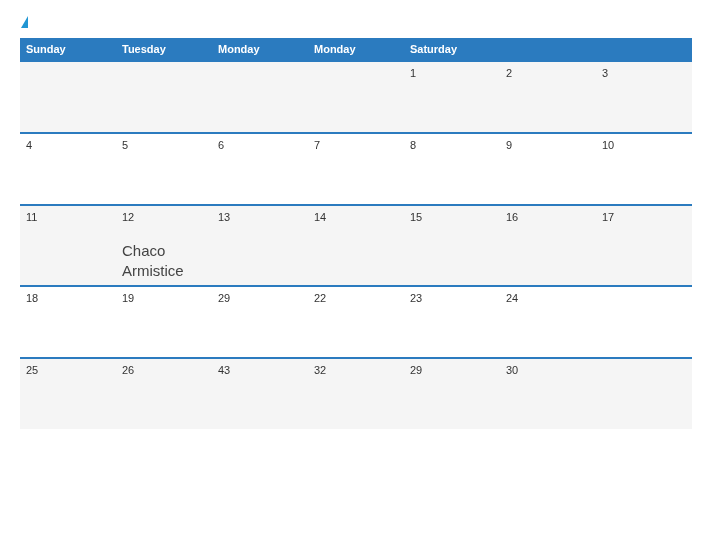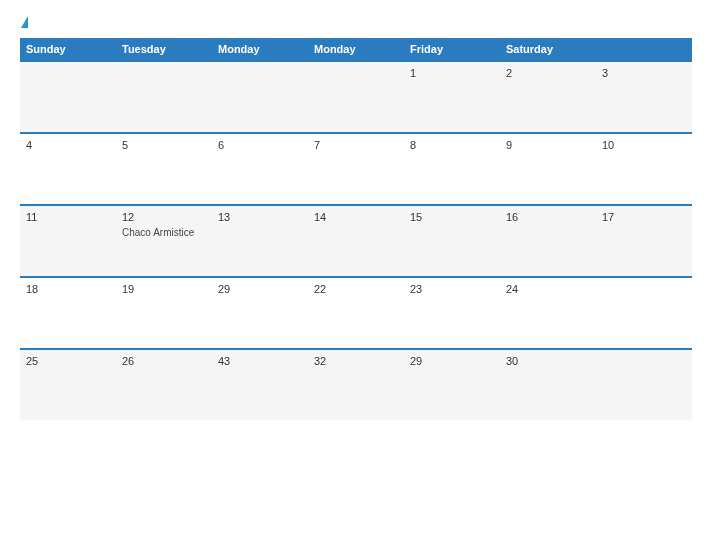--- a/index.html
+++ b/index.html
@@ -107,23 +107,23 @@
     }
     .cal-day:last-child {
       border-right: none;
     }
     .day-number {
       font-size: 11px;
       color: #333;
       display: block;
     }
     .event-label {
-      font-size: 10px;
+      font-size: 15px;
       color: #444;
-      margin-top: 3px;
+      margin-top: 18px;
       display: block;
       line-height: 1.3;
     }
     .empty-day {
       background: inherit;
     }
   </style>
 </head>
 <body>
 
@@ -146,21 +146,20 @@
     <div class="country"></div>
   </div>
 
   <div class="calendar">
 
     <div class="cal-header-row">
     <div class="cal-header-cell">Sunday</div>
         <div class="cal-header-cell">Tuesday</div>
         <div class="cal-header-cell">Monday</div>
         <div class="cal-header-cell">Monday</div>
-        <div class="cal-header-cell">Friday</div>
         <div class="cal-header-cell">Saturday</div>
       </div>
 
     <div class="cal-body">
     <div class="cal-week">
           <div class="cal-day empty-day"></div>
           <div class="cal-day empty-day"></div>
           <div class="cal-day empty-day"></div>
           <div class="cal-day empty-day"></div>
           <div class="cal-day">

